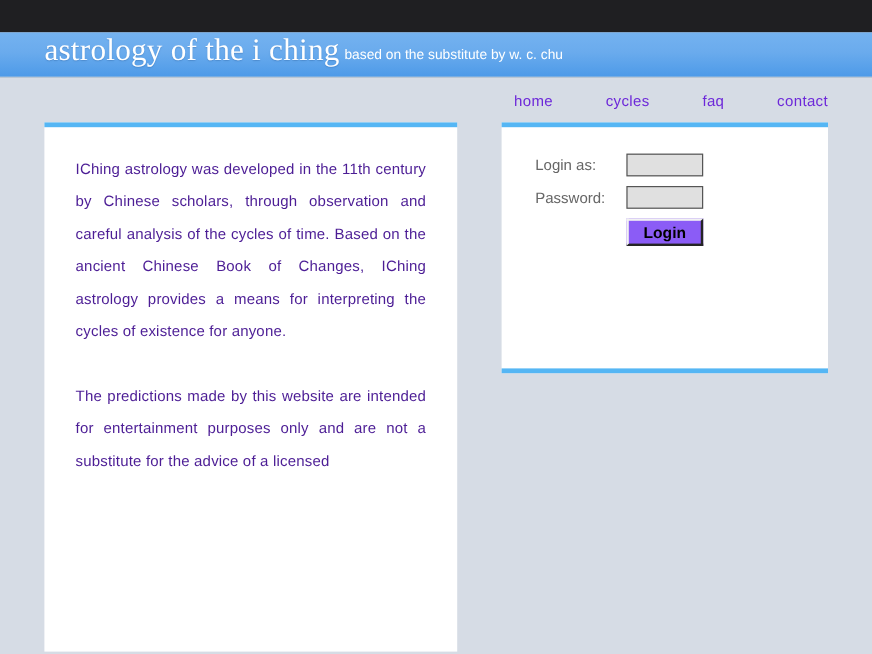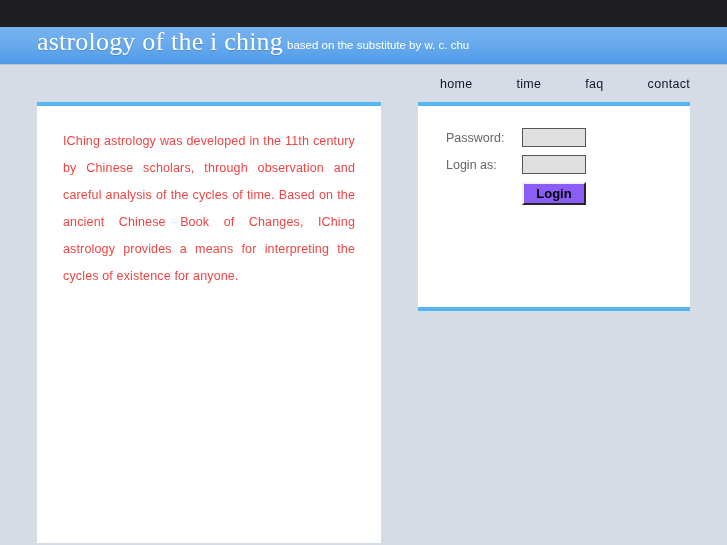--- a/index.html
+++ b/index.html
@@ -59,21 +59,21 @@
     height: 37px;
     background: #d6dce5;
     display: flex;
     justify-content: flex-end;
     align-items: center;
     padding-right: 37px;
     box-sizing: border-box;
   }
   .nav-item {
     font-size: 12.5px;
-    color: #0f172a;
+    color: #6d28d9;
     margin-left: 44px;
     letter-spacing: 0.3px;
     cursor: pointer;
     text-decoration: none;
   }
   .nav-item:first-child { margin-left: 0; }
 
   
   .page {
     padding: 0 37px;
@@ -99,21 +99,21 @@
     width: 272px;
     height: 209px;
     border-bottom: 4px solid #55b6f4;
     padding: 22px 16px 16px 16px;
   }
 
   
   .copy {
     font-size: 12.5px;
     line-height: 27px;
-    color: #ef4444;
+    color: #4c1d95;
     text-align: justify;
     margin: 0 0 27px 0;
     letter-spacing: 0.15px;
   }
   .copy:last-child { margin-bottom: 0; }
 
   
   .form-row {
     display: flex;
     align-items: center;
@@ -166,41 +166,42 @@
 
 <div class="banner">
   <div class="banner-inner">
     <span class="site-title">astrology of the i ching</span>
     <span class="site-subtitle">based on the substitute by w. c. chu</span>
   </div>
 </div>
 
 <div class="navbar">
   <a class="nav-item">home</a>
-  <a class="nav-item">time</a>
+  <a class="nav-item">cycles</a>
   <a class="nav-item">faq</a>
   <a class="nav-item">contact</a>
 </div>
 
 <div class="page">
 
   <div class="panel left-panel">
     <p class="copy">IChing astrology was developed in the 11th century by Chinese scholars, through observation and careful analysis of the cycles of time. Based on the ancient Chinese Book of Changes, IChing astrology provides a means for interpreting the cycles of existence for anyone.</p>
+    <p class="copy">The predictions made by this website are intended for entertainment purposes only and are not a substitute for the advice of a licensed</p>
   </div>
 
   <div class="spacer"></div>
 
   <div class="panel right-panel">
+    <div class="form-row">
+      <span class="form-label">Login as:</span>
+      <input class="form-input" type="text" value="" style="">
+    </div>
     <div class="form-row">
       <span class="form-label">Password:</span>
       <input class="form-input" type="password" value="" style="">
-    </div>
-    <div class="form-row">
-      <span class="form-label">Login as:</span>
-      <input class="form-input" type="text" value="" style="">
     </div>
     <div class="form-actions">
       <div class="btn-pad"></div>
       <button class="login-button">Login</button>
     </div>
   </div>
 
 </div>
 
 </body></html>

